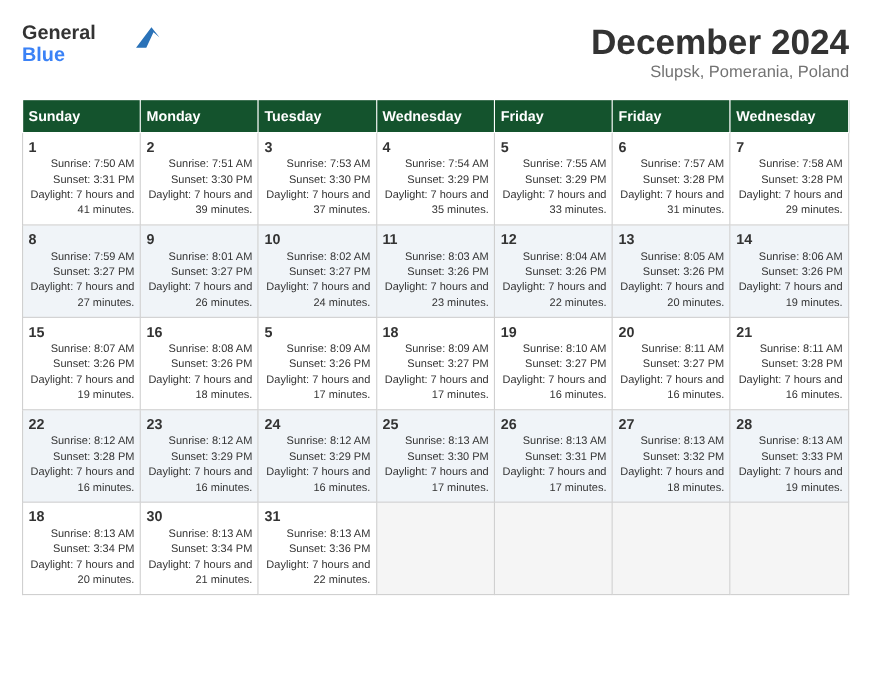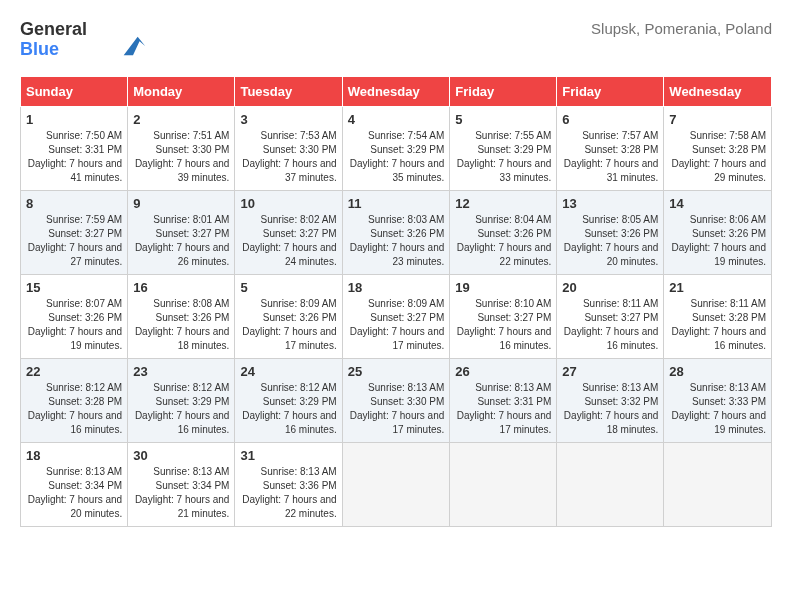--- a/index.html
+++ b/index.html
@@ -11,21 +11,21 @@
       padding: 20px;
     }
     .header {
       display: flex;
       justify-content: space-between;
       align-items: flex-start;
       margin-bottom: 16px;
     }
     .logo {
       display: flex;
-      align-items: flex-end;
+      align-items: flex-start;
       gap: 28px;
     }
     .logo-text {
       display: flex;
       flex-direction: column;
       line-height: 1.1;
     }
     .logo-general {
       font-size: 18px;
       font-weight: bold;
@@ -51,21 +51,21 @@
     }
     .location {
       font-size: 15px;
       color: #737373;
     }
     .calendar {
       width: 100%;
       border-collapse: collapse;
     }
     .calendar th {
-      background-color: #ef4444;
+      background-color: #14532d;
       color: #fff;
       padding: 7px 5px;
       font-size: 13px;
       font-weight: bold;
       text-align: left;
       border: 1px solid #fff;
     }
     .calendar td {
       vertical-align: top;
       padding: 5px 5px;
@@ -105,20 +105,21 @@
   <div class="logo">
     <div class="logo-text">
       <span class="logo-general">General</span>
       <span class="logo-blue">Blue</span>
     </div>
     <svg class="logo-icon" viewBox="0 0 30 30">
       <polygon points="5,25 20,5 28,15 22,10 15,25" fill="#2a72b8"></polygon>
     </svg>
   </div>
   <div class="title-block">
+    <div class="month-title">December 2024</div>
     <div class="location">Slupsk, Pomerania, Poland</div>
   </div>
 </div>
 
 <table class="calendar">
   <thead>
     <tr>
     <th>Sunday</th>
         <th>Monday</th>
         <th>Tuesday</th>

